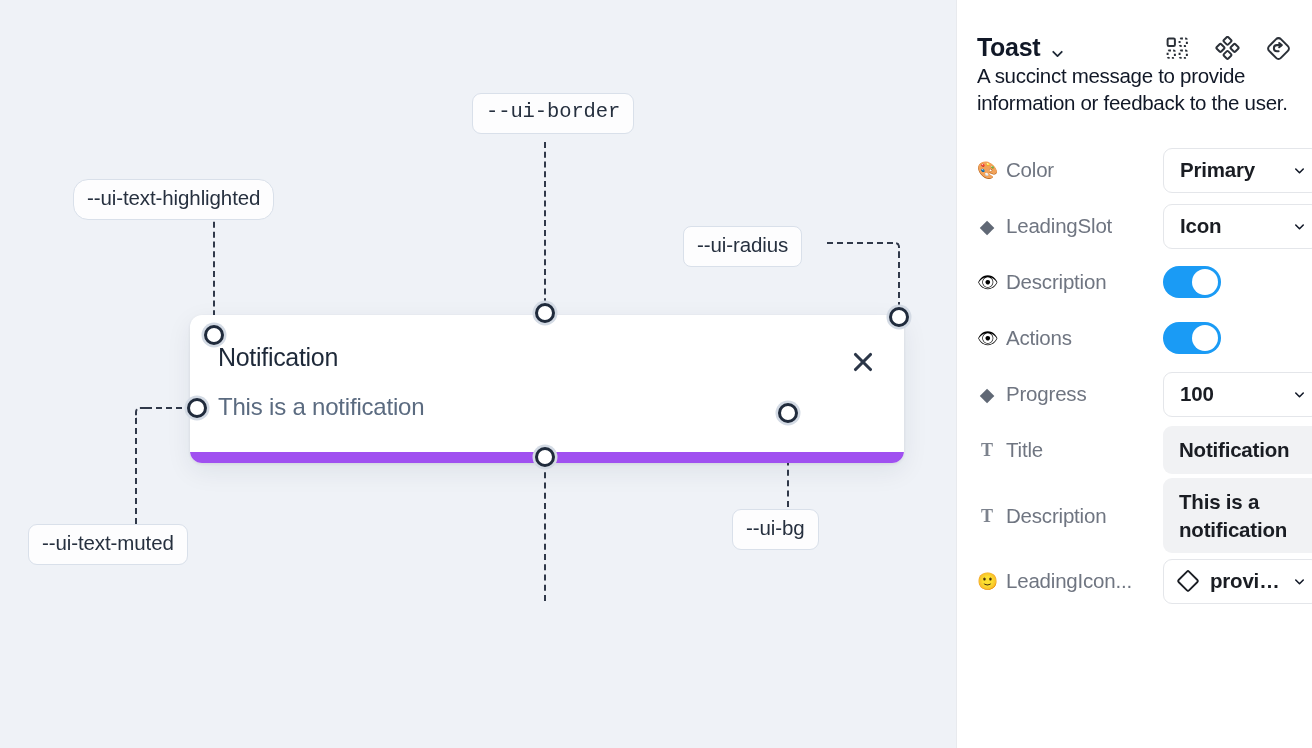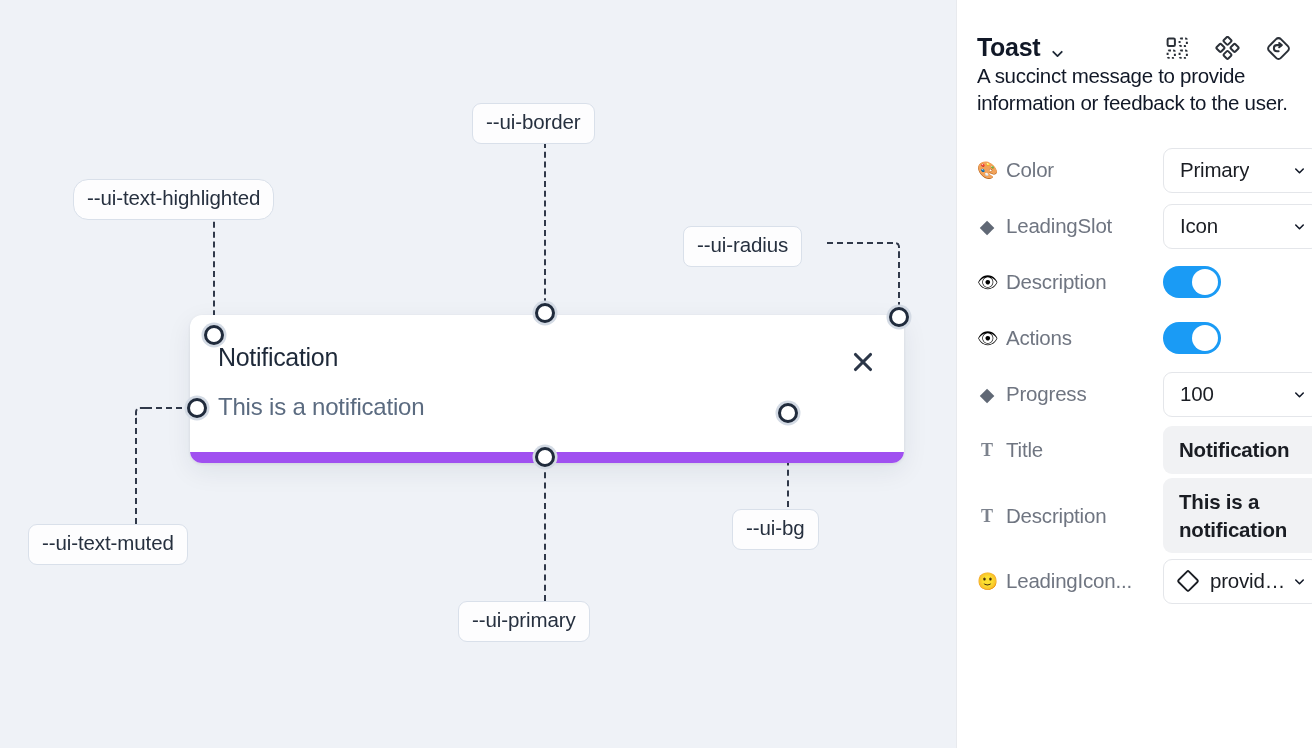--- a/index.html
+++ b/index.html
@@ -175,21 +175,21 @@
     width: 157px;
     border: 1px solid #e4e6ea;
     border-radius: 9px;
     background: #ffffff;
     height: 45px;
     display: flex; align-items: center;
     padding: 0 12px 0 16px;
     cursor: pointer;
   }
   .select-val {
-    font-size: 20.5px; color: #1a1d23; font-weight: normal;
+    font-size: 20.5px; color: #1a1d23; font-weight: bold;
     letter-spacing: -0.2px;
     white-space: nowrap; overflow: hidden; text-overflow: ellipsis;
   }
   .select .caret { margin-left: auto; display: flex; color: #111827; padding-left: 6px; }
   .select .lead-diamond { margin-right: 9px; display: flex; flex: 0 0 auto; }
 
   .field {
     width: 157px;
     border-radius: 9px;
     background: #f1f2f4;
@@ -254,29 +254,28 @@
       <div class="toast-progress"></div>
     </div>
 
     <div class="node" style="left:204px; top:325px;"></div>
     <div class="node" style="left:535px; top:303px;"></div>
     <div class="node" style="left:889px; top:307px;"></div>
     <div class="node" style="left:187px; top:398px;"></div>
     <div class="node" style="left:778px; top:403px;"></div>
     <div class="node" style="left:535px; top:447px;"></div>
 
-    <div class="pill" style="left:472px; top:103px; z-index:8;">--ui-border</div>
+    <div class="pill" style="left:472px; top:93px; z-index:8;font-family:Liberation Mono, monospace;">--ui-border</div>
 
     <div class="pill" style="left:73px; top:179px; z-index:8;border-radius:15px;">--ui-text-highlighted</div>
 
     <div class="pill" style="left:683px; top:226px; z-index:8;border-radius:8px;">--ui-radius</div>
 
     <div class="pill" style="left:28px; top:524px; z-index:8;">--ui-text-muted</div>
 
-    <div class="pill" style="left:458px; top:601px; z-index:8;">--ui-primary</div>
 
     <div class="pill" style="left:732px; top:509px; z-index:8;">--ui-bg</div>
   </div>
 
   <div class="panel">
 
     <div class="panel-header">
       <div class="panel-title">Toast</div>
       <div class="panel-title-caret">
         <svg width="17" height="17" viewBox="0 0 20 20" fill="none" stroke="#1f2937" stroke-width="2.1" stroke-linecap="round" stroke-linejoin="round">

